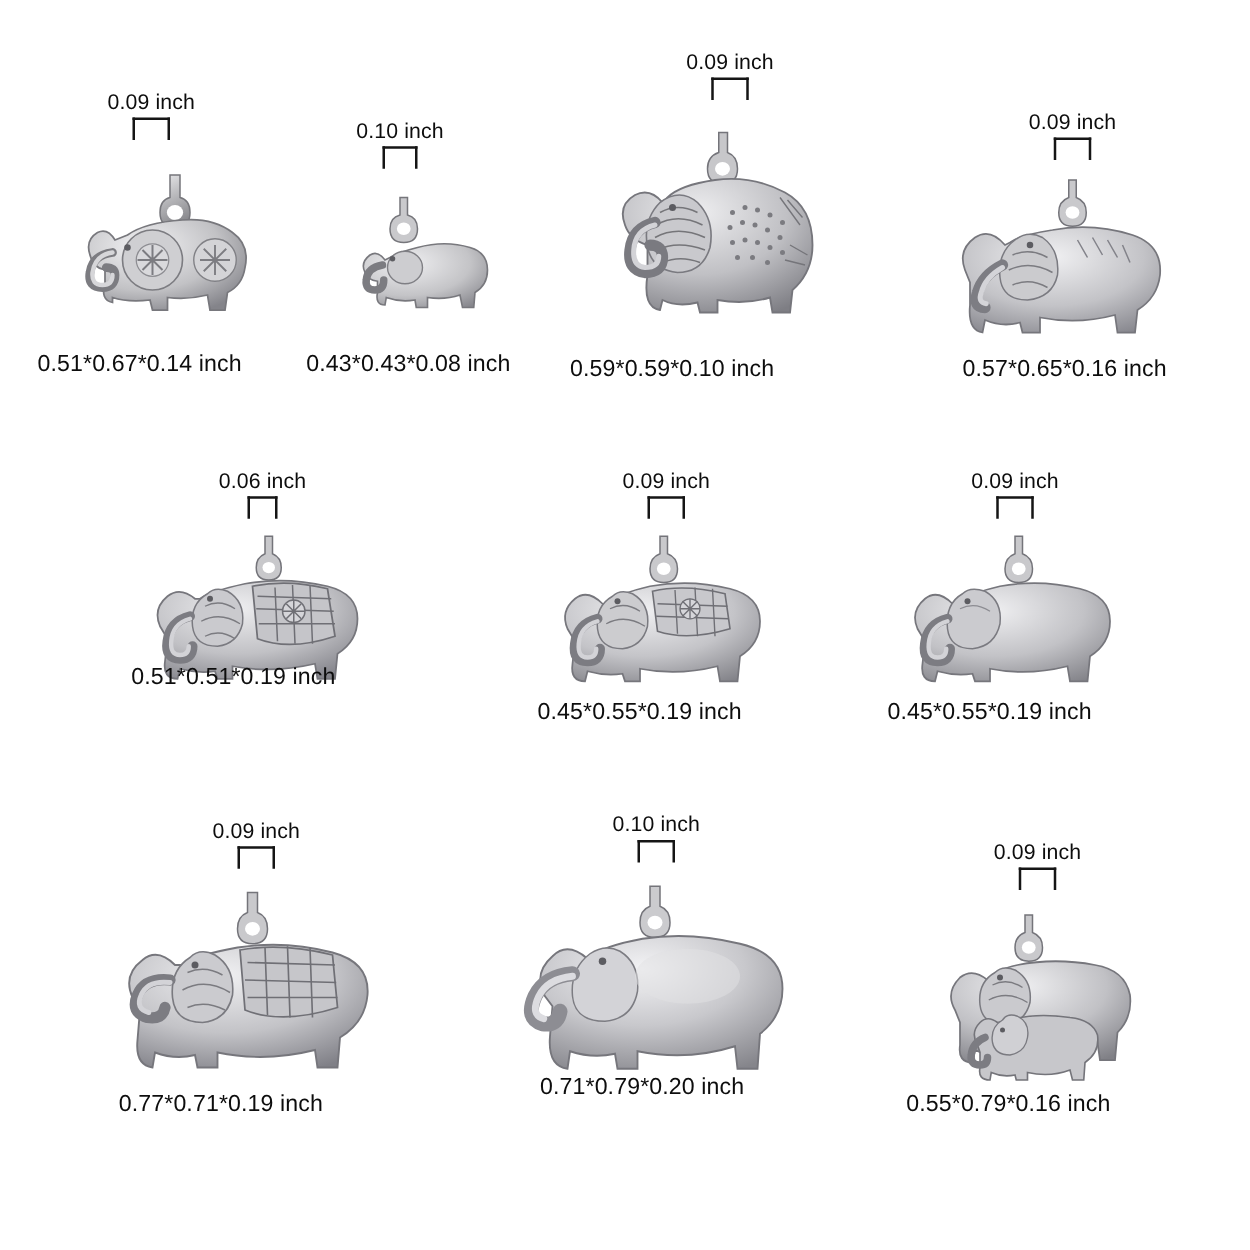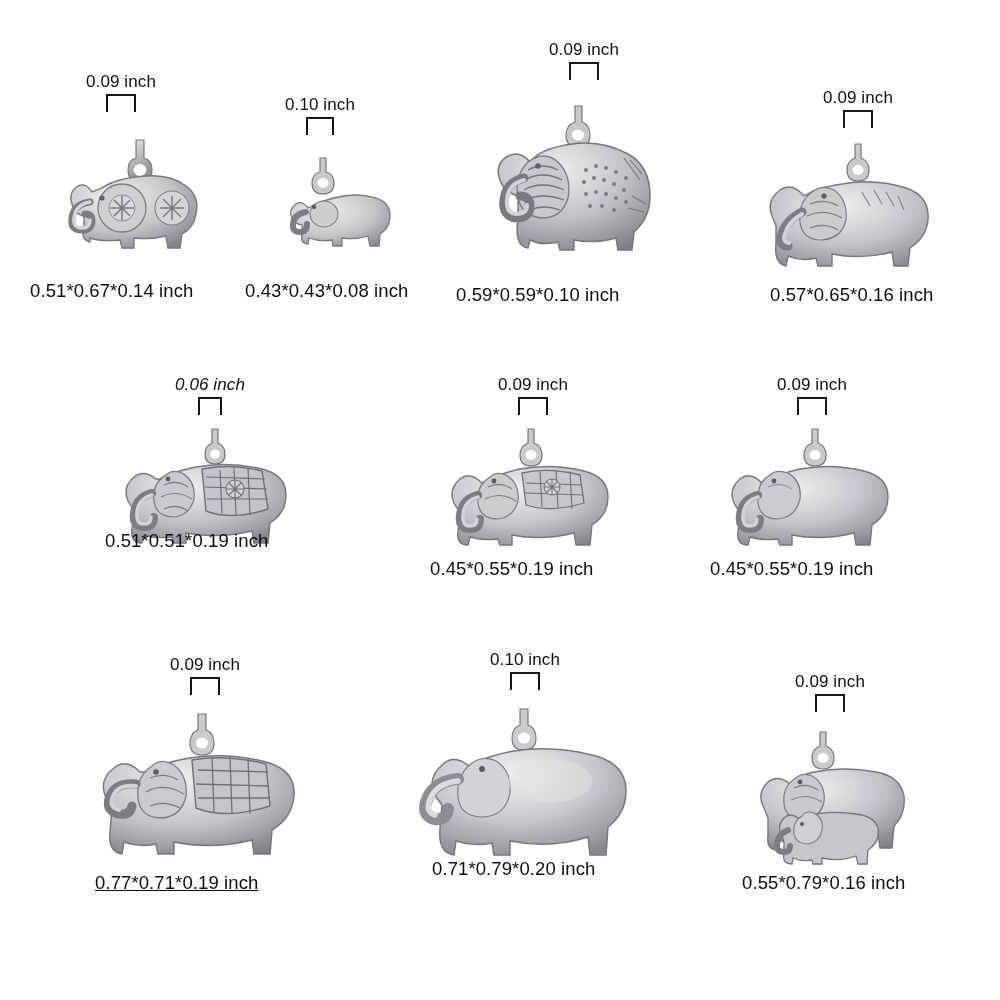--- a/index.html
+++ b/index.html
@@ -220,21 +220,21 @@
 
         <path d="M62 72 Q46 80 42 94 Q38 106 48 106" fill="none" stroke="#7d7d83" stroke-width="9" stroke-linecap="round"></path>
         <path d="M62 74 Q48 82 45 94 Q42 102 49 103" fill="none" stroke="#d4d4d8" stroke-width="4" stroke-linecap="round"></path>
         <circle cx="84" cy="56" r="2.6" fill="#5c5c61"></circle>
       </svg>
     </div>
     <div class="dim-label" style="left:770px; top:284px; width:230px;">0.57*0.65*0.16 inch</div>
   </div>
 
   <div class="item">
-    <div class="loop-measure" style="left:155px; top:375px; width:110px;font-style:italic;">
+    <div class="loop-measure" style="left:155px; top:375px; width:110px;">
       <span>0.06 inch</span>
       <div class="bracket" style="width:20px;"></div>
     </div>
     <div class="charm" style="left:110px; top:425px;">
       <svg width="200" height="125" viewBox="0 0 200 125">
         <defs>
           <radialGradient id="sh5" cx="0.4" cy="0.28" r="0.85">
             <stop offset="0%" stop-color="#eeeef0"></stop>
             <stop offset="55%" stop-color="#c1c1c5"></stop>
             <stop offset="100%" stop-color="#7f7f86"></stop>
@@ -366,21 +366,21 @@
         <path d="M72 56 Q56 66 58 88 Q60 108 82 108 Q102 106 106 86 Q108 64 92 54 Q80 48 72 56 Z" fill="#cbcbcf" stroke="#7a7a80" stroke-width="1.3"></path>
         <g stroke="#7b7b80" stroke-width="1.2" fill="none">
           <path d="M70 68 Q84 62 98 70 M66 82 Q84 72 104 84 M70 96 Q84 90 100 98"></path>
         </g>
 
         <path d="M56 74 Q36 72 30 86 Q24 100 38 104 Q50 106 52 96" fill="none" stroke="#7c7c82" stroke-width="9" stroke-linecap="round"></path>
         <path d="M56 76 Q38 74 33 86 Q28 97 39 100" fill="none" stroke="#d3d3d7" stroke-width="4" stroke-linecap="round"></path>
         <circle cx="76" cy="62" r="2.8" fill="#5c5c61"></circle>
       </svg>
     </div>
-    <div class="dim-label" style="left:95px; top:872px; width:230px;text-decoration:underline;">0.77*0.71*0.19 inch</div>
+    <div class="dim-label" style="left:95px; top:872px; width:230px;">0.77*0.71*0.19 inch</div>
   </div>
 
   <div class="item">
     <div class="loop-measure" style="left:470px; top:650px; width:110px;">
       <span>0.10 inch</span>
       <div class="bracket" style="width:26px;"></div>
     </div>
     <div class="charm" style="left:400px; top:705px;">
       <svg width="250" height="160" viewBox="0 0 250 160">
         <defs>
@@ -431,16 +431,16 @@
           <path d="M54 60 Q66 54 78 62 M51 72 Q66 64 82 74"></path>
         </g>
 
         <path d="M58 90 Q50 84 44 90 Q36 98 42 108 L44 114 L44 126 Q42 136 52 136 L53 130 Q62 134 72 132 L73 136 L82 136 L82 130 Q100 134 116 128 L118 136 L127 136 L128 122 Q140 114 138 100 Q134 88 116 86 Q88 82 68 88 Z" fill="#c7c7cb" stroke="#74747a" stroke-width="1.3"></path>
         <path d="M62 88 Q52 94 54 106 Q56 116 68 116 Q80 114 82 102 Q84 90 74 85 Q66 82 62 88 Z" fill="#d0d0d4" stroke="#7a7a80" stroke-width="1.1"></path>
         <path d="M48 102 Q38 106 37 116 Q36 124 44 124 Q50 124 50 118" fill="none" stroke="#7c7c82" stroke-width="6" stroke-linecap="round"></path>
         <circle cx="62" cy="96" r="2" fill="#5c5c61"></circle>
         <circle cx="60" cy="54" r="2.4" fill="#5c5c61"></circle>
       </svg>
     </div>
-    <div class="dim-label" style="left:742px; top:872px; width:230px;">0.55*0.79*0.16 inch</div>
+    <div class="dim-label" style="left:725px; top:872px; width:230px;">0.55*0.79*0.16 inch</div>
   </div>
 
 </div>
 
 </body></html>

